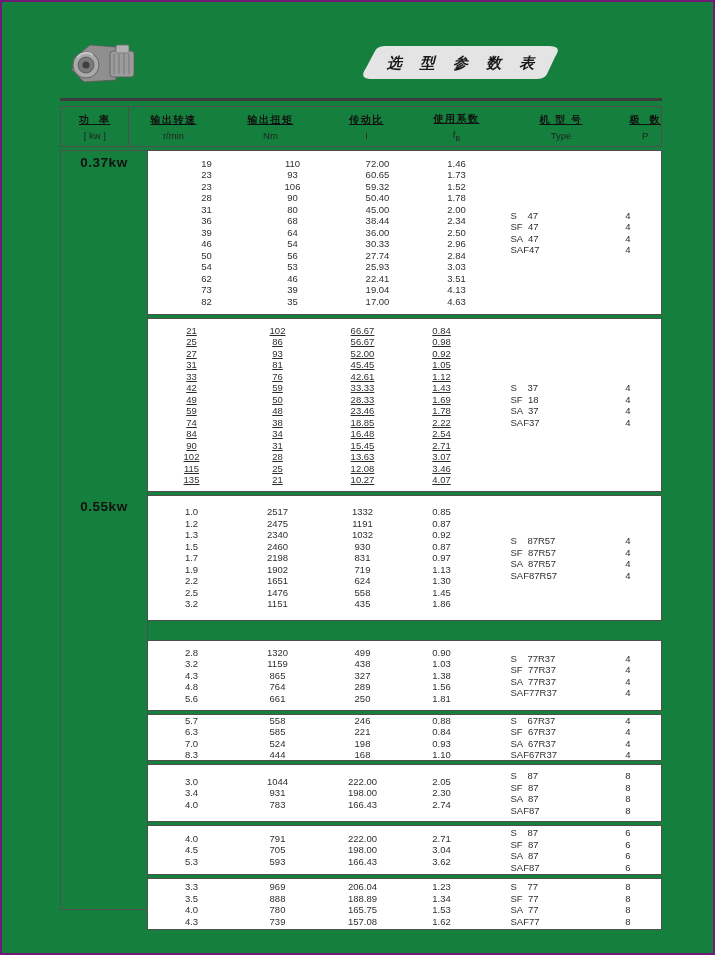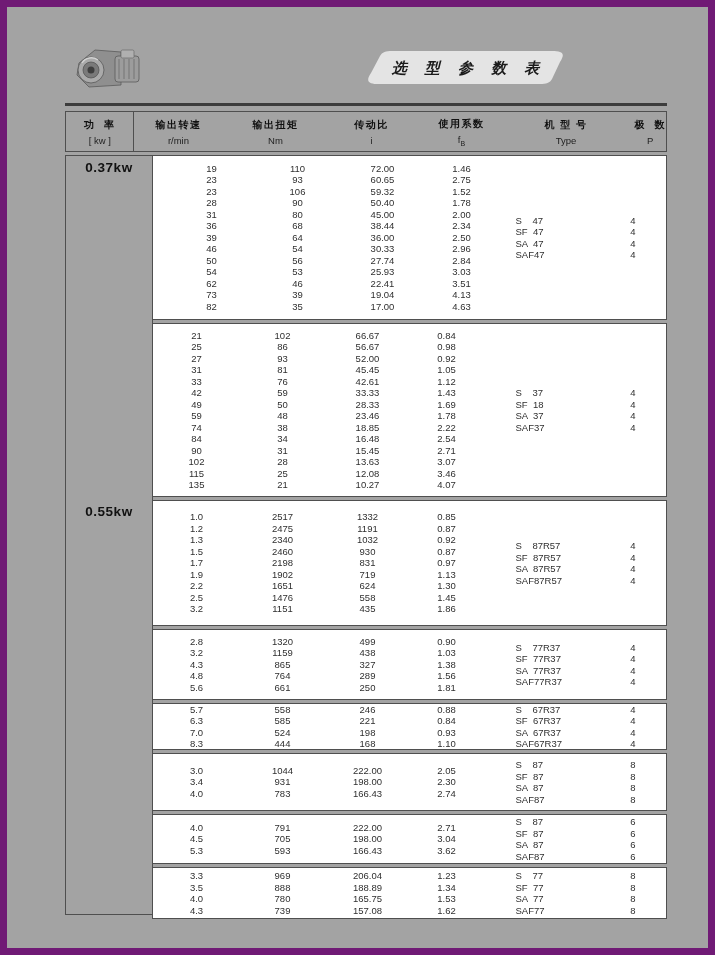--- a/index.html
+++ b/index.html
@@ -3,21 +3,21 @@
 <meta charset="utf-8">
 <style>
   * { box-sizing: border-box; margin: 0; padding: 0; }
   html,body { width:715px; height:955px; }
   body {
     background:#ffffff;
     font-family:"Liberation Sans","DejaVu Sans",sans-serif;
     position:relative;
     color:#2b2b2b;
   }
-  .page { position:absolute; inset:0; border:7px solid #701a75; background:#a3a3a3; }
+  .page { position:absolute; inset:0; border:2px solid #701a75; background:#15803d; }
 
   
   .logo { position:absolute; left:64px; top:36px; width:74px; height:52px; }
 
   
   .banner { position:absolute; left:358px; top:43px; width:202px; height:36px; }
   .banner svg { position:absolute; inset:0; }
   .banner-text {
     position:absolute; width:100%; text-align:center; top:9px;
     font-size:15px; font-weight:bold; font-style:italic;
@@ -27,36 +27,36 @@
 
   
   .table { position:absolute; left:58px; top:104px; width:602px; font-size:9.5px; }
   .hdr { display:flex; border:1.5px solid #4f4f4f; height:41px; margin-bottom:3px; }
   .hdr-power {
     width:88px; border-right:1.5px solid #4f4f4f;
     display:flex; flex-direction:column; justify-content:center; align-items:center; gap:3px;
   }
   .hgrid { flex:1; display:grid; grid-template-columns:88px 84px 86px 72px 115px 1fr;gap:11px; }
   .hcell { display:flex; flex-direction:column; justify-content:center; align-items:center; gap:3px; }
-  .hl1 { font-weight:bold; font-size:10px; color:#111; letter-spacing:1.5px; white-space:pre; }
+  .hl1 { font-weight:bold; font-size:10px; color:#111; letter-spacing:1.5px; white-space:pre;text-decoration:underline; }
   .hl2 { font-size:9.5px; color:#222; }
   .hl2 sub { font-size:7px; }
 
   .tbody { display:flex; position:relative; }
   .power-col { width:88px; height:760px; border:1.5px solid #4f4f4f; position:relative; }
   .plabel { position:absolute; width:100%; text-align:center; font-weight:bold; font-size:13.5px; color:#111; letter-spacing:0.5px; }
   .plabel-0 { top:4px; }
   .plabel-1 { top:348px; }
 
   .blocks { flex:1; margin-left:-1.5px; display:flex; flex-direction:column; gap:3px; }
   .block { border:1.5px solid #4f4f4f; position:relative; display:flex; flex-direction:column; justify-content:center; overflow:hidden; background:#fff; }
   .block:nth-child(1){ height:165px;padding-left:15px; }
-  .block:nth-child(2){ height:174px; }
+  .block:nth-child(2){ height:174px;text-decoration:underline; }
   .block:nth-child(3){ height:126px; }
-  .block:nth-child(4){ height:71px; }
+  .block:nth-child(4){ height:71px;margin-top:16px; }
   .block:nth-child(5){ height:47px; }
   .block:nth-child(6){ height:58px; }
   .block:nth-child(7){ height:50px; }
   .block:nth-child(8){ height:52px; }
 
   .row { display:grid; grid-template-columns:88px 84px 86px 72px; height:11.5px; line-height:11.5px; }
   .cell { text-align:center; color:#2f2f2f; }
 
   .typeblock { position:absolute; left:330px; right:1px; top:50%; transform:translateY(-50%); }
   .typerow { display:flex; height:11.6px; line-height:11.6px; }
@@ -138,21 +138,21 @@
             <div class="row">
               <span class="cell">19</span>
               <span class="cell">110</span>
               <span class="cell">72.00</span>
               <span class="cell">1.46</span>
             </div>
             <div class="row">
               <span class="cell">23</span>
               <span class="cell">93</span>
               <span class="cell">60.65</span>
-              <span class="cell">2.75</span>
+              <span class="cell">1.73</span>
             </div>
             <div class="row">
               <span class="cell">23</span>
               <span class="cell">106</span>
               <span class="cell">59.32</span>
               <span class="cell">1.52</span>
             </div>
             <div class="row">
               <span class="cell">28</span>
               <span class="cell">90</span>

